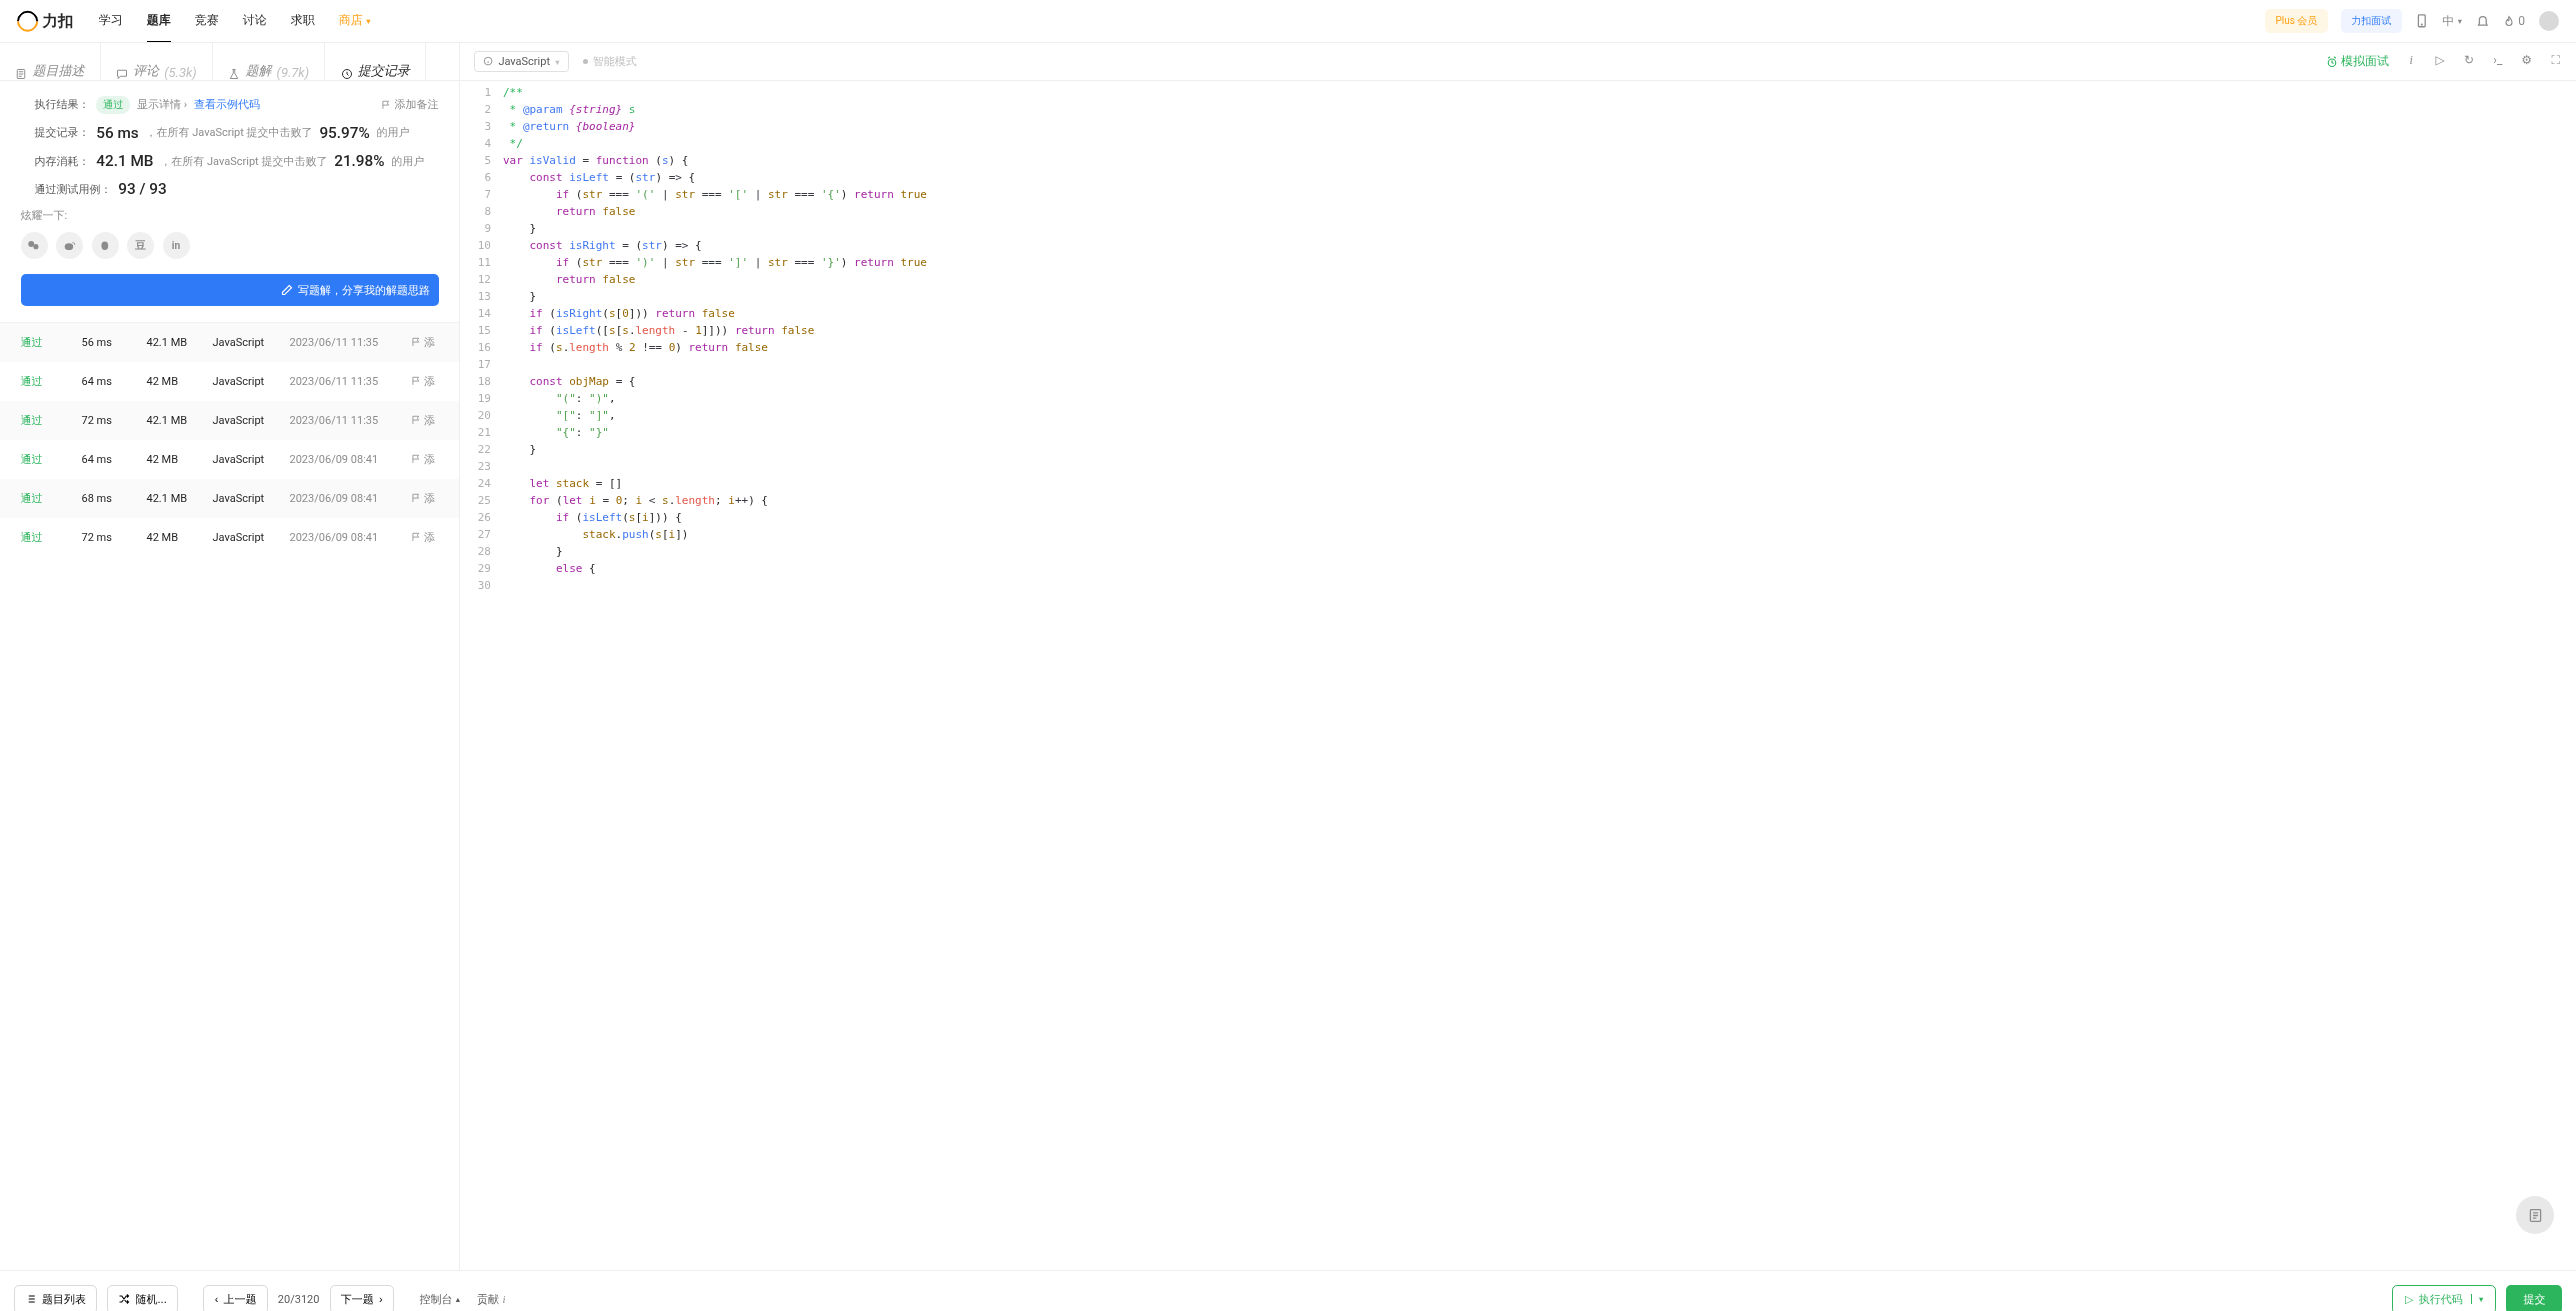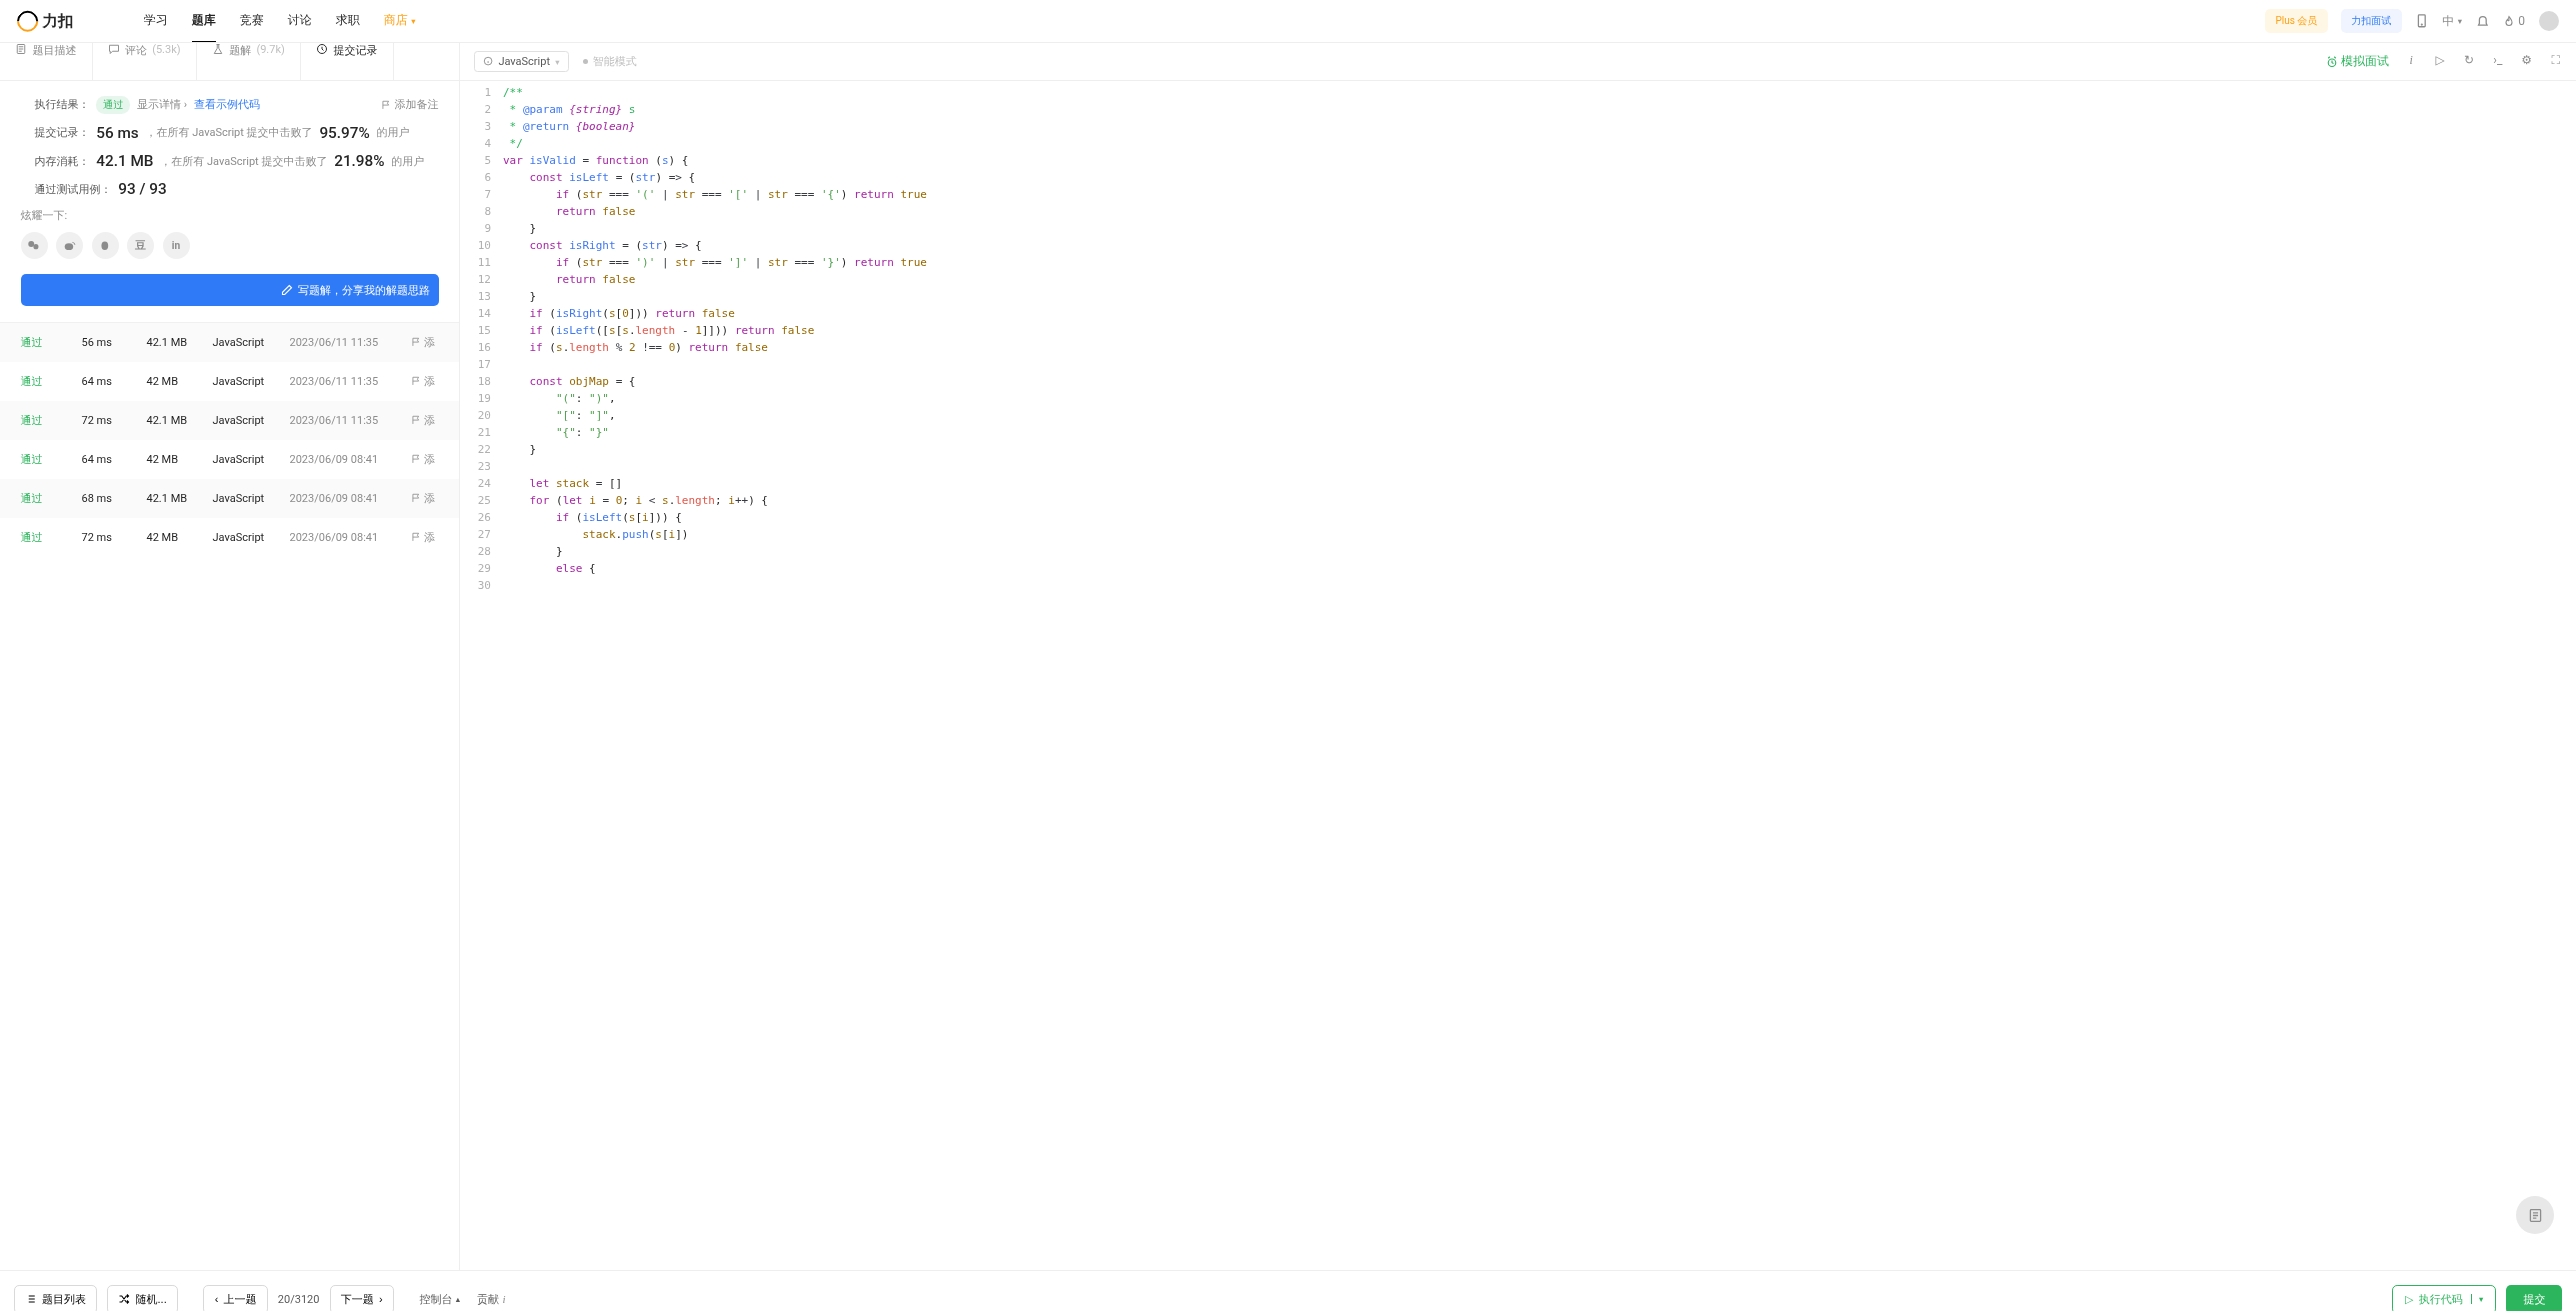--- a/index.html
+++ b/index.html
@@ -1,35 +1,35 @@
 <!DOCTYPE html>
 <html style="font-size:13.6px"><head>
 <meta charset="utf-8">
 <style>
 * { margin:0; padding:0; box-sizing:border-box; }
 body { font-family:-apple-system,BlinkMacSystemFont,"Segoe UI",Roboto,sans-serif; font-size:12px; color:#262626; background:#fff; overflow:hidden; }
-.top-nav { height:43px; border-bottom:0.9px solid #eee; display:flex; align-items:center; padding:0 17px;gap:45px; }
+.top-nav { height:43px; border-bottom:0.9px solid #eee; display:flex; align-items:center; padding:0 17px; }
 .logo { display:flex; align-items:center; font-weight:600; font-size:15.3px; margin-right:25.6px; }
 .logo-icon { width:20.5px; height:20.5px; border:2.6px solid #000; border-left-color:#ffa116; border-bottom-color:#ffa116; border-radius:50%; margin-right:5.1px; transform:rotate(-45deg); }
 .nav-links { display:flex; gap:24px; }
 .nav-link { color:#262626; cursor:pointer; padding:12px 0; border-bottom:1.7px solid transparent; }
 .nav-link.active { font-weight:600; border-bottom-color:#000; }
 .nav-link.orange { color:#ffa116; }
 .nav-link .chev { margin-left:3.4px; font-size:8.5px; }
 .nav-right { margin-left:auto; display:flex; align-items:center; gap:13.6px; }
 .pill { padding:5.1px 10.2px; border-radius:5.1px; font-size:10px; cursor:pointer; }
 .pill.orange { background:#fff7e6; color:#ffa116; }
 .pill.blue { background:#eff4fe; color:#2f7af7; }
 .icon-btn { color:#8c8c8c; cursor:pointer; display:flex; align-items:center; gap:3.4px; font-size:12px; }
 .avatar { width:20.5px; height:20.5px; border-radius:50%; background:#d9d9d9; }
 
 .main { display:flex; height:calc(100vh - 43px - 41px); }
 .left-panel { width:460px; border-right:0.9px solid #eee; display:flex; flex-direction:column; overflow:hidden; }
 .tabs { display:flex; border-bottom:0.9px solid #eee; height:38px; }
-.tab { flex:0 0 auto; padding:0 15.3px; display:flex; align-items:flex-start; gap:5.1px; color:#8c8c8c; cursor:pointer; font-size:11px; border-right:0.9px solid #eee; }
+.tab { flex:0 0 auto; padding:0 15.3px; display:flex; align-items:flex-end; gap:5.1px; color:#8c8c8c; cursor:pointer; font-size:13px; border-right:0.9px solid #eee;font-style:italic; }
 .tab.active { color:#262626; }
 .tab-icon { width:12px; height:12px; }
 .count { color:#bfbfbf; }
 
 .left-scroll { flex:1; overflow-y:auto; }
 .result-card { padding:15.3px 20.5px; border-bottom:0.9px solid #f0f0f0; }
 .res-row { display:flex; align-items:center; flex-wrap:wrap; gap:6.8px; margin-bottom:10.2px; font-size:11px; color:#595959; }
 .res-label { color:#595959;margin-left:14px; }
 .badge-pass { background:#e7f6ec; color:#2db55d; padding:1.7px 6.8px; border-radius:8.5px; font-size:10.2px; }
 .link { color:#2f7af7; cursor:pointer; }

